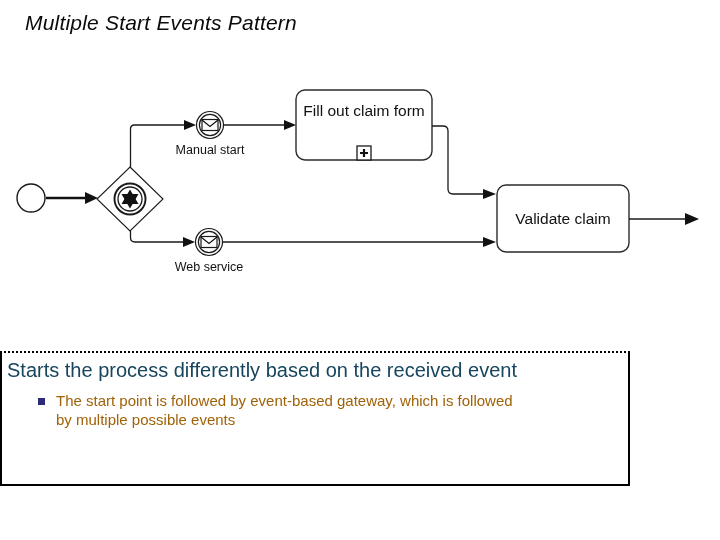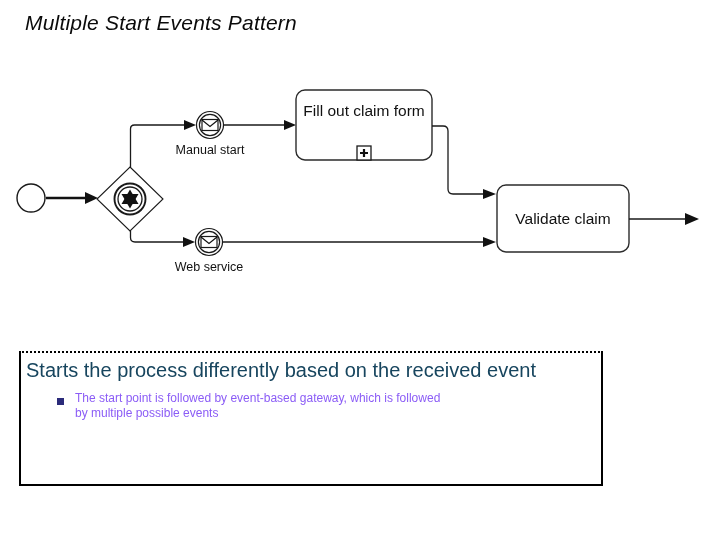--- a/index.html
+++ b/index.html
@@ -18,35 +18,35 @@
   svg.diagram{position:absolute;left:0;top:0;}
   svg .flow{stroke:#1a1a1a;stroke-width:1.3;fill:none;}
   svg .flow-thick{stroke:#111;stroke-width:2.6;fill:none;}
   svg .arrowhead{fill:#111;stroke:none;}
   svg .shape{fill:#ffffff;stroke:#1a1a1a;}
   svg .task{fill:#ffffff;stroke:#2b2b2b;stroke-width:1.4;}
   svg .task-label{font-family:"Liberation Sans",sans-serif;font-size:15.5px;fill:#111;text-anchor:middle;}
   svg .event-label{font-family:"Liberation Sans",sans-serif;font-size:12.5px;fill:#111;text-anchor:middle;}
   svg .marker-stroke{stroke:#111;fill:none;}
   .notes-box{
-    position:absolute;left:19px;top:351px;width:584px;height:135px;
+    position:absolute;left:0;top:351px;width:630px;height:135px;
     box-sizing:border-box;background:#ffffff;
     border:2px solid #000;border-top:2px dotted #000;
   }
   .notes-heading{
     margin:6px 0 0 5px;
     font-size:20px;color:#17455E;
   }
   .bullet-row{display:flex;margin:9px 0 0 36px;}
   .bullet-square{
     width:7px;height:7px;background:#2B2B7A;
     margin:7px 11px 0 0;flex:none;
   }
   .bullet-text{
-    font-size:12px;color:#8b5cf6;line-height:1.28;
+    font-size:15px;color:#a16207;line-height:1.28;
     white-space:pre-line;width:650px;
   }
 </style>
 </head>
 <body>
 
 <div class="slide">
 
   <div class="slide-title">Multiple Start Events Pattern</div>
 

